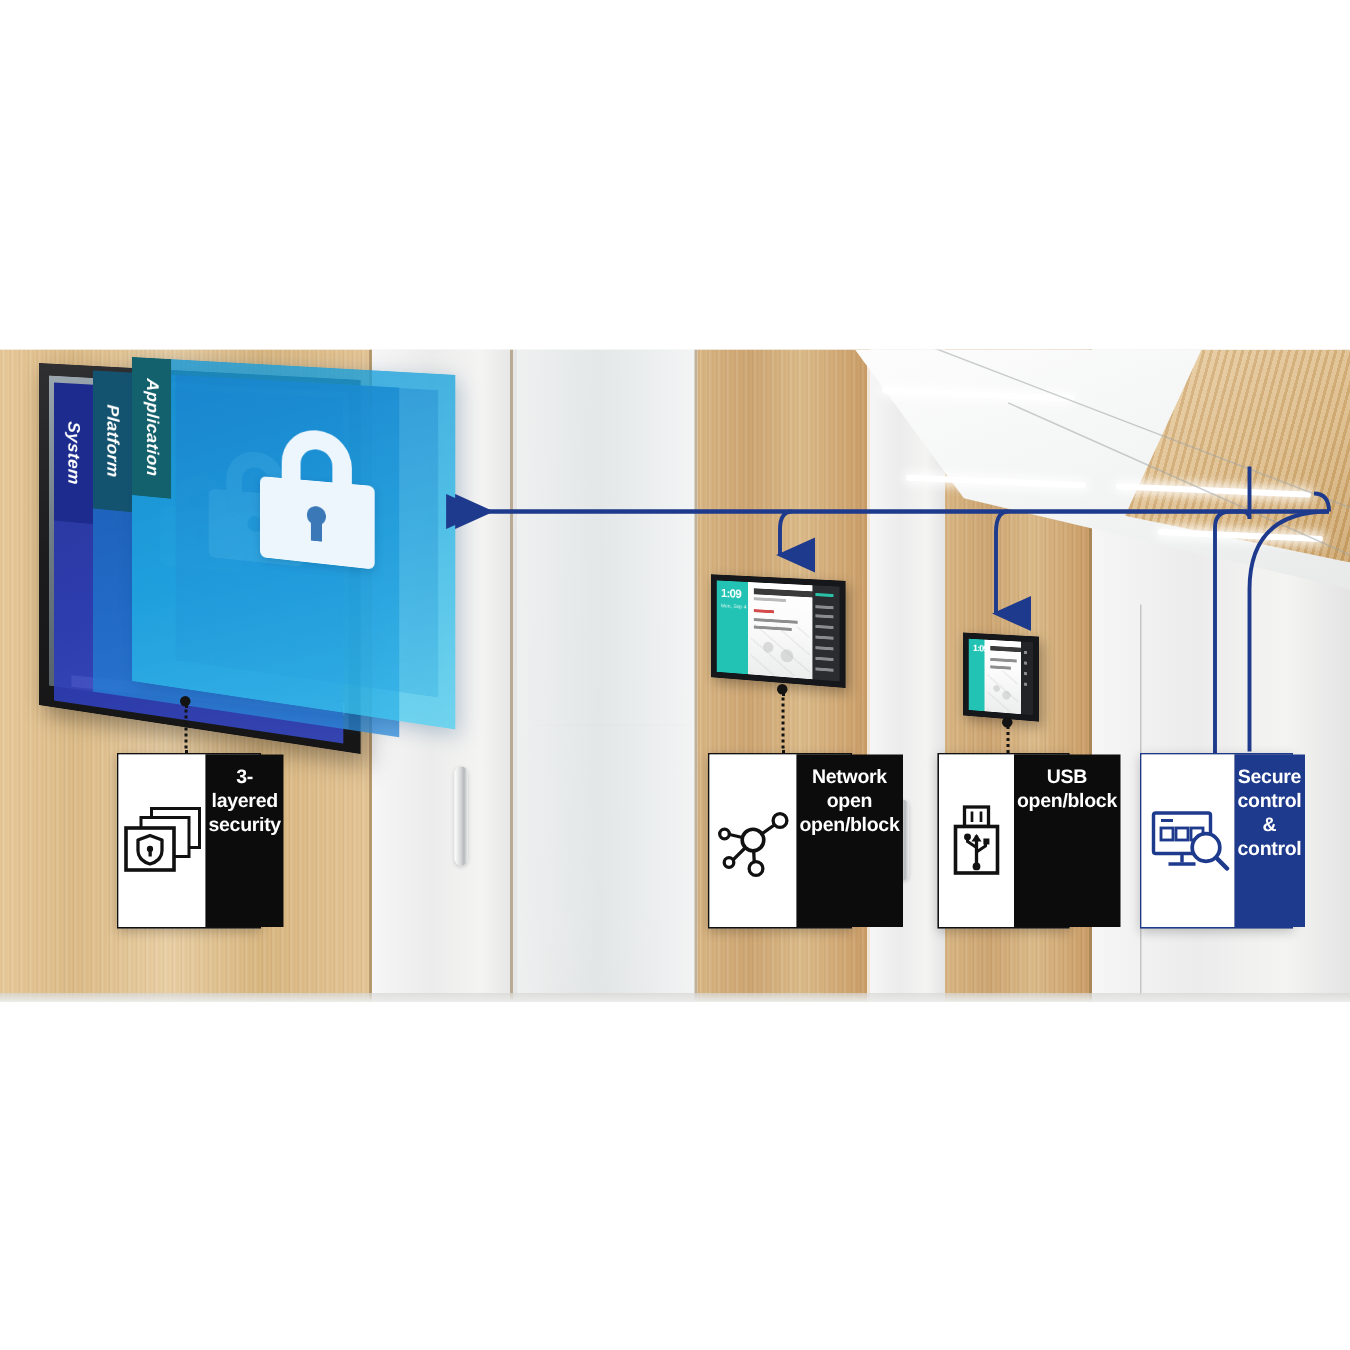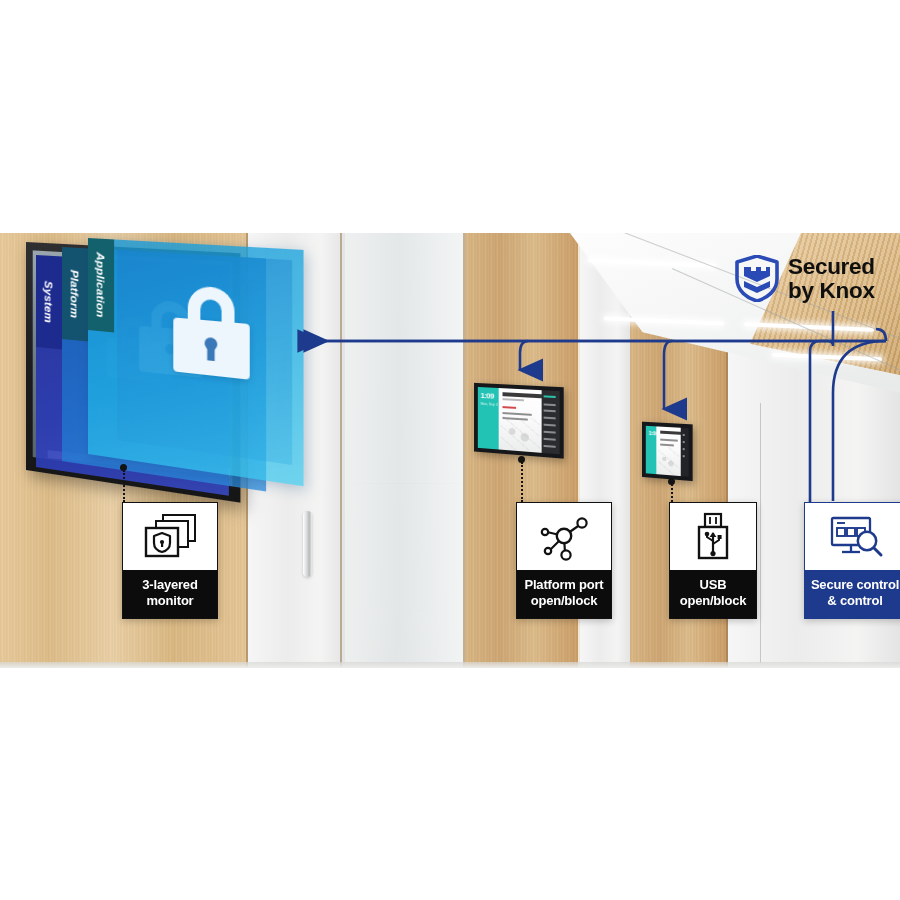--- a/index.html
+++ b/index.html
@@ -189,23 +189,22 @@
   .walltv .rail .g { background:#29c2a8; }
 
   
   .leader { position:absolute; width:0; border-left: 2px dotted #131313; }
   .leaderdot { position:absolute; width:7px; height:7px; border-radius:50%; background:#131313; }
 
   .card {
     position: absolute;
     background: #a3a3a3;
     border: 1.5px solid #111;
-    display: flex; flex-direction: column;
+    display: flex; flex-direction: row;
     box-shadow: 0 2px 7px rgba(0,0,0,.22);
-    margin-left: 44px;
   }
   .card .icon {
     flex: 1; display:flex; align-items:center; justify-content:center;
     background:#fff;
   }
   .card .cap {
     background: #0c0c0c; color:#fff;
     text-align:center; font-size: 13px; font-weight: 700; line-height: 1.22;
     padding: 7px 2px 9px;
     letter-spacing: -.2px;
@@ -339,31 +338,20 @@
         <span>Application</span>
       </div>
       <div class="lock" style="left:86px; top:40px; width:72px; height:84px;">
         <div class="body" style="width:72px; height:52px; background:#eef6fd; box-shadow:0 2px 6px rgba(0,40,90,.18);"></div>
         <div class="shk" style="top:0; width:44px; height:36px; border-width:12px; border-color:#eef6fd;"></div>
         <div class="kh" style="bottom:24px; width:12px; height:12px; background:#3a78b8;"></div>
         <div class="kht" style="bottom:14px; width:7px; height:12px; background:#3a78b8;"></div>
       </div>
     </div>
 
-    <div id="knox">
-      <svg width="44" height="47" viewBox="0 0 44 47">
-        <path d="M22 1 L42 7 V24 C42 36 32 43 22 46 C12 43 2 36 2 24 V7 Z" fill="none" stroke="#2a4bb5" stroke-width="3.6" stroke-linejoin="round"></path>
-        <path d="M9 12 h7 v4 h5 v-4 h5 v4 h5 v-4 h4 v9 l-13 6 -13 -6 z" fill="#2a4bb5"></path>
-        <path d="M9 26 l13 6 13 -6 v6 l-13 6 -13 -6 z" fill="#2a4bb5"></path>
-      </svg>
-      <div id="knoxtext">
-        <div>Secured</div>
-        <div>by Knox</div>
-      </div>
-    </div>
 
     <svg id="wires" viewBox="0 0 900 435">
       <defs>
         <marker id="ah-l" markerWidth="10" markerHeight="9" refX="9" refY="4.5" orient="auto">
           <path d="M10,0 L10,9 L0,4.5 Z" fill="#1e3a8c"></path>
         </marker>
         <marker id="ah-d" markerWidth="9" markerHeight="10" refX="4.5" refY="9" orient="auto">
           <path d="M0,0 L9,0 L4.5,10 Z" fill="#1e3a8c"></path>
         </marker>
       </defs>
@@ -400,40 +388,40 @@
           <rect x="22" y="3" width="32" height="26" fill="#fff" stroke="#111" stroke-width="2"></rect>
           <rect x="15" y="9" width="32" height="26" fill="#fff" stroke="#111" stroke-width="2"></rect>
           <rect x="5" y="16" width="32" height="28" fill="#fff" stroke="#111" stroke-width="2.4"></rect>
           <path d="M21 21 l8 3 v7 c0 5 -4 8 -8 9 c-4 -1 -8 -4 -8 -9 v-7 z" fill="#fff" stroke="#111" stroke-width="2.2" stroke-linejoin="round"></path>
           <circle cx="21" cy="30" r="2.1" fill="#111"></circle>
           <rect x="20" y="30" width="2.2" height="5" fill="#111"></rect>
         </svg>
       </div>
       <div class="cap">
         <div>3-layered</div>
-        <div>monitor</div>
+        <div>security</div>
       </div>
     </div>
 
     <div class="card" style="left:472px; top:269px; width:96px; height:117px;">
       <div class="icon">
         <svg width="58" height="50" viewBox="0 0 58 50">
           <line x1="29" y1="24" x2="46" y2="12" stroke="#111" stroke-width="2.2"></line>
           <line x1="29" y1="24" x2="12" y2="20" stroke="#111" stroke-width="2.2"></line>
           <line x1="29" y1="24" x2="15" y2="38" stroke="#111" stroke-width="2.2"></line>
           <line x1="29" y1="24" x2="30" y2="41" stroke="#111" stroke-width="2.2"></line>
           <circle cx="29" cy="24" r="7.2" fill="#fff" stroke="#111" stroke-width="2.4"></circle>
           <circle cx="47" cy="11" r="4.6" fill="#fff" stroke="#111" stroke-width="2.2"></circle>
           <circle cx="10" cy="20" r="3.2" fill="#fff" stroke="#111" stroke-width="2.2"></circle>
           <circle cx="13" cy="39" r="3.2" fill="#fff" stroke="#111" stroke-width="2.2"></circle>
           <circle cx="31" cy="43" r="4.6" fill="#fff" stroke="#111" stroke-width="2.2"></circle>
         </svg>
       </div>
       <div class="cap">
-        <div>Platform port</div>
+        <div>Network open</div>
         <div>open/block</div>
       </div>
     </div>
 
     <div class="card" style="left:625px; top:269px; width:88px; height:117px;">
       <div class="icon">
         <svg width="50" height="52" viewBox="0 0 50 52">
           <rect x="17" y="3" width="16" height="13" fill="#fff" stroke="#111" stroke-width="2.2"></rect>
           <line x1="22" y1="6" x2="22" y2="13" stroke="#111" stroke-width="1.8"></line>
           <line x1="28" y1="6" x2="28" y2="13" stroke="#111" stroke-width="1.8"></line>

